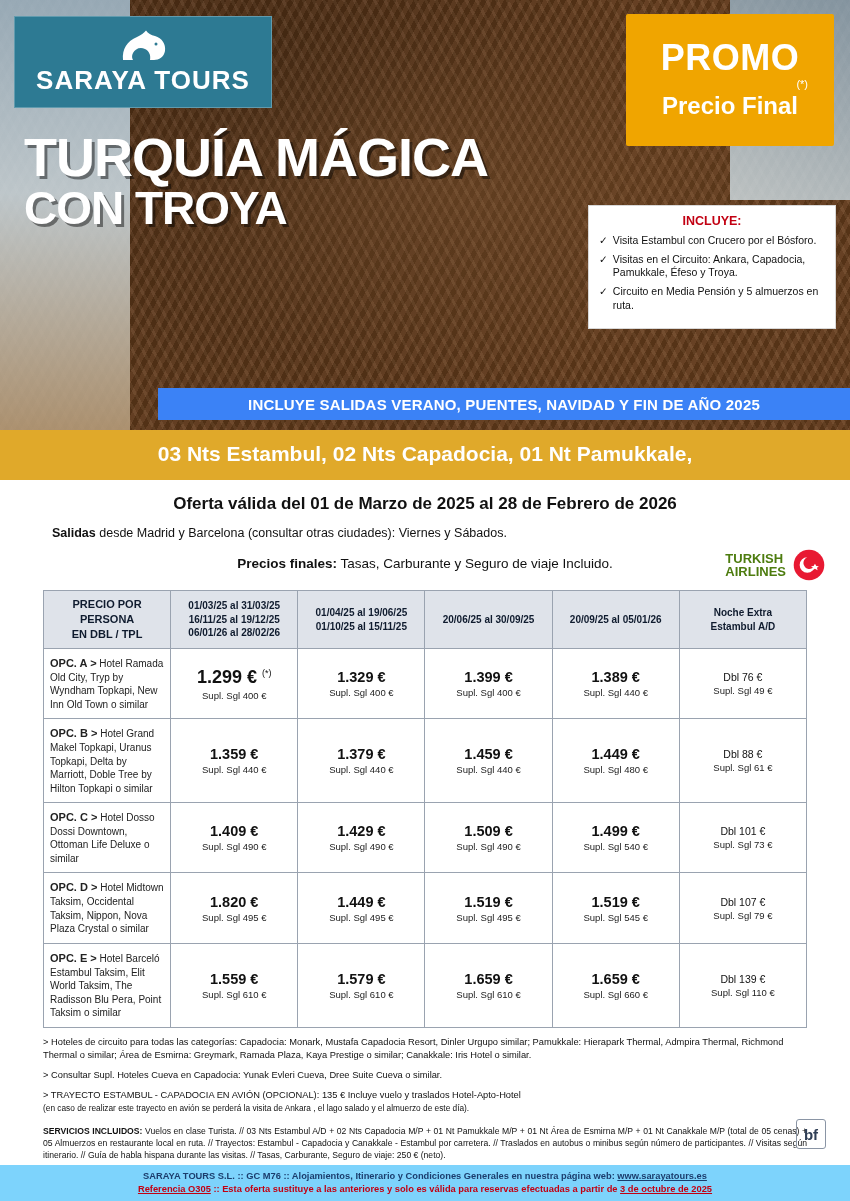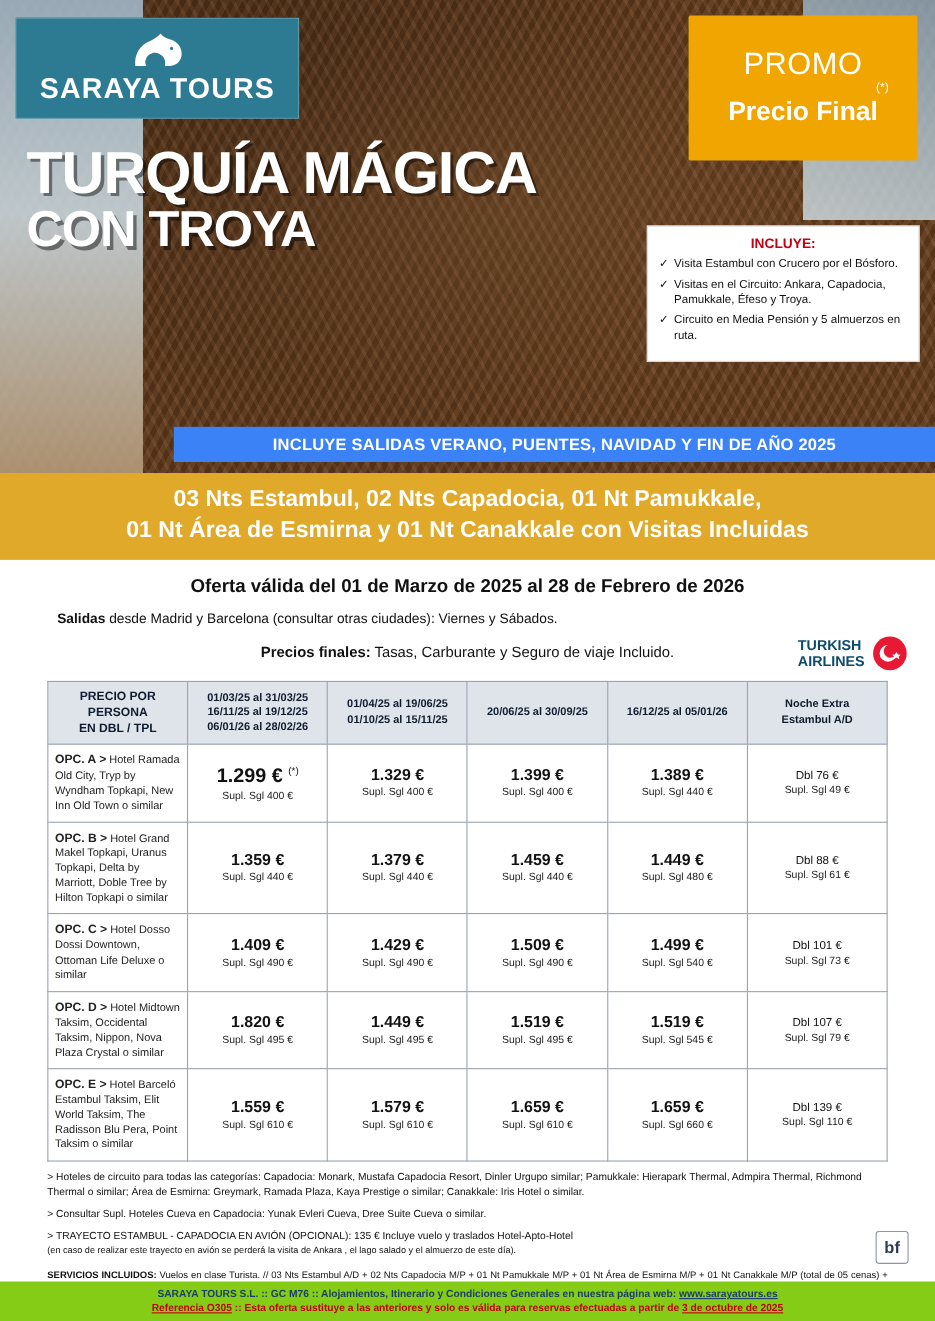--- a/index.html
+++ b/index.html
@@ -61,21 +61,21 @@
 
   
   .promo{
     position:absolute; right:16px; top:14px;
     width: 208px; height: 132px;
     background:#f0a500;
     display:flex; flex-direction:column; align-items:center; justify-content:center;
     color:#fff; text-align:center;
     border-radius:2px;
   }
-  .promo .t1{ font-size:28px; font-weight:normal; letter-spacing:.5px; line-height:1; }
+  .promo .t1{ font-size:36px; font-weight:bold; letter-spacing:.5px; line-height:1; }
   .promo .ast{ font-size:11px; align-self:flex-end; margin-right:26px; margin-top:2px;}
   .promo .price{ font-size:40px; font-weight:bold; line-height:1; margin-top:-2px;}
   .promo .price small{ font-size:22px; }
   .promo .t2{ font-size:24px; font-weight:bold; margin-top:2px; }
 
   
   .headline{ position:absolute; left:24px; top:128px; }
   .h-days{
     font-size:52px; font-weight:bold; color:#ffffff; line-height:1;
     text-shadow: 3px 3px 0 rgba(0,0,0,.45);
@@ -131,21 +131,21 @@
 
   .prices-line-wrap{ position:relative; height:34px; margin-top:14px;padding-left:48px; }
   .prices-line{
     position:absolute; left:0; right:0; top:2px; text-align:center;
     font-size:13.5px; color:#111;
   }
   .prices-line b{ font-weight:bold; }
   .airline{
     position:absolute; right:24px; top:-6px; display:flex; align-items:center; gap:6px;
   }
-  .airline-text{ font-size:13px; font-weight:bold; color:#0c4a6e; line-height:1.05; text-align:left;}
+  .airline-text{ font-size:13px; font-weight:bold; color:#4d7c0f; line-height:1.05; text-align:left;}
   .airline-mark{ width:34px; height:34px; }
 
   
   table.pricing{
     width:764px; margin:2px auto 0 auto;
     border-collapse:collapse;
     font-size:10.5px;
     table-layout:fixed;
   }
   table.pricing th{
@@ -187,21 +187,21 @@
   .bf{
     position:absolute; right:24px; bottom:52px;
     width:30px; height:30px; border:1px solid #8a95a5; border-radius:3px;
     display:flex; align-items:center; justify-content:center;
     color:#2f3e55; font-size:15px; font-weight:bold;
   }
 
   
   .footer{
     position:absolute; left:0; bottom:0; width:850px;
-    background:#84cc16; padding:6px 0 7px 0; text-align:center;
+    background:#7dd3fc; padding:6px 0 7px 0; text-align:center;
   }
   .footer .l1{ font-size:9.3px; color:#1b3d6d; font-weight:bold; }
   .footer .l1 a{ color:#1b3d6d; text-decoration:underline; }
   .footer .l2{ font-size:9.3px; color:#c20012; font-weight:bold; margin-top:3px;}
   .footer .l2 .u{ text-decoration:underline; }
 </style>
 </head>
 <body>
 
 <div class="hero">
@@ -242,21 +242,20 @@
       <span class="chk">✓</span>
       <span>Circuito en Media Pensión y 5 almuerzos en ruta.</span>
     </div>
   </div>
 
   <div class="red-bar">INCLUYE SALIDAS VERANO, PUENTES, NAVIDAD Y FIN DE AÑO 2025</div>
 </div>
 
 <div class="gold-bar">
   <div>03 Nts Estambul, 02 Nts Capadocia, 01 Nt Pamukkale,</div>
-  <div>01 Nt Área de Esmirna y 01 Nt Canakkale con Visitas Incluidas</div>
 </div>
 
 <div class="valid">Oferta válida del 01 de Marzo de 2025 al 28 de Febrero de 2026</div>
 
 <div class="departures">
   <b>Salidas</b><span> desde Madrid y Barcelona (consultar otras ciudades): Viernes y Sábados.</span>
 </div>
 
 <div class="prices-line-wrap">
   <div class="prices-line">
@@ -279,21 +278,21 @@
   <thead>
     <tr>
       <th class="first"><span style="white-space:pre-line">PRECIO POR PERSONA
 EN DBL / TPL</span></th>
       <th><span style="white-space:pre-line">01/03/25 al 31/03/25
 16/11/25 al 19/12/25
 06/01/26 al 28/02/26</span></th>
       <th><span style="white-space:pre-line">01/04/25 al 19/06/25
 01/10/25 al 15/11/25</span></th>
       <th><span style="white-space:pre-line">20/06/25 al 30/09/25</span></th>
-      <th><span style="white-space:pre-line">16/12/25 al 05/01/26</span></th>
+      <th><span style="white-space:pre-line">20/09/25 al 05/01/26</span></th>
       <th><span style="white-space:pre-line">Noche Extra
 Estambul A/D</span></th>
     </tr>
   </thead>
   <tbody>
 
     <tr>
       <td class="opt">
         <b>OPC. A &gt;</b><span> Hotel Ramada Old City, Tryp by Wyndham Topkapi, New Inn Old Town o similar</span>
       </td>

